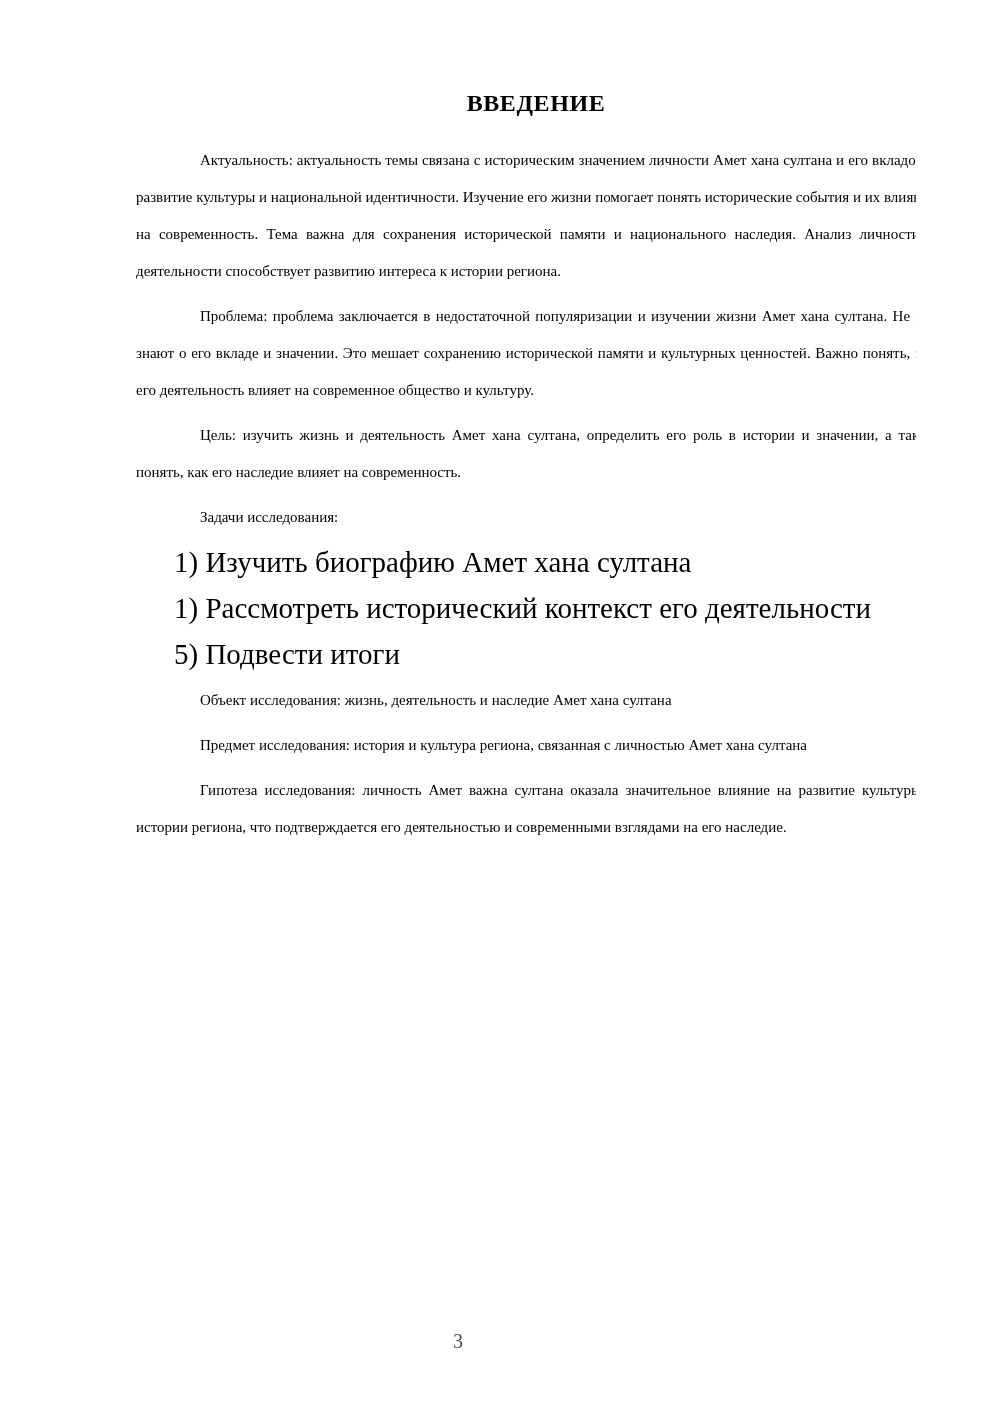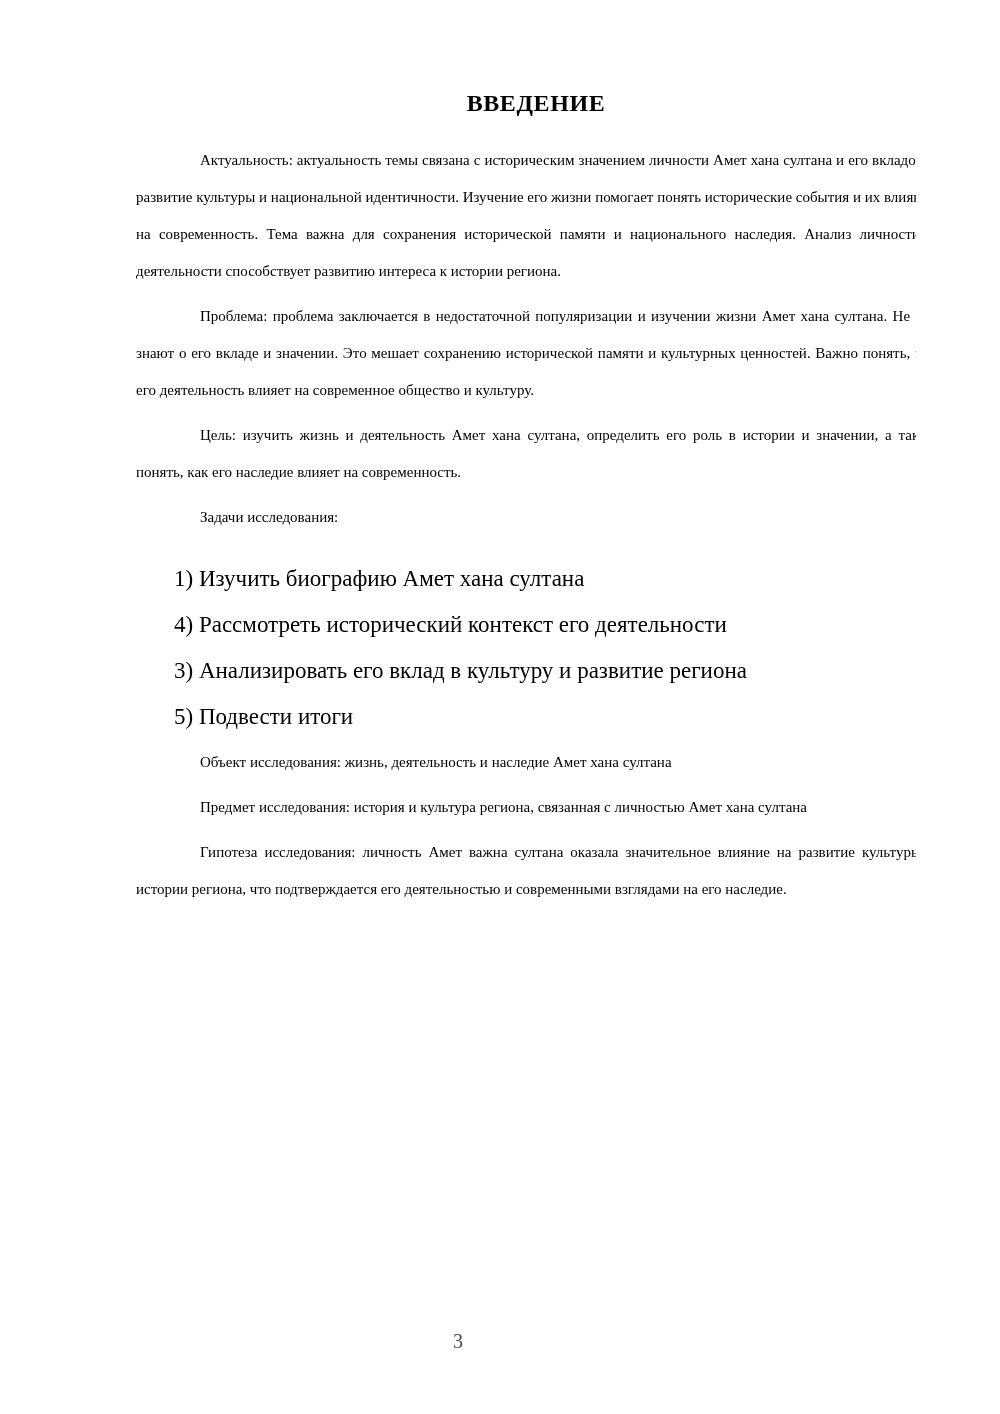--- a/index.html
+++ b/index.html
@@ -36,29 +36,29 @@
   .para {
     font-size: 15px;
     line-height: 37px;
     text-align: justify;
     text-justify: inter-word;
     text-indent: 64px;
     margin: 0 0 8px 0;
     hyphens: none;
   }
   .para.tight {
-    margin-bottom: 24px;
+    margin-bottom: 8px;
   }
   .list {
     list-style: none;
     margin: 4px 0 6px 0;
     padding: 0;
   }
   .list-item {
-    font-size: 23px;
+    font-size: 29px;
     line-height: 37px;
     text-align: left;
     padding-left: 38px;
     margin: 0 0 9px 0;
     white-space: nowrap;
   }
   .page-number {
     position: absolute;
     left: 0;
     right: 0;
@@ -79,22 +79,21 @@
     <p class="para">Актуальность: актуальность темы связана с историческим значением личности Амет хана султана и его вкладом в развитие культуры и национальной идентичности. Изучение его жизни помогает понять исторические события и их влияние на современность. Тема важна для сохранения исторической памяти и национального наследия. Анализ личности и деятельности способствует развитию интереса к истории региона.</p>
 
     <p class="para">Проблема: проблема заключается в недостаточной популяризации и изучении жизни Амет хана султана. Не все знают о его вкладе и значении. Это мешает сохранению исторической памяти и культурных ценностей. Важно понять, как его деятельность влияет на современное общество и культуру.</p>
 
     <p class="para">Цель: изучить жизнь и деятельность Амет хана султана, определить его роль в истории и значении, а также понять, как его наследие влияет на современность.</p>
 
     <p class="para tight">Задачи исследования:</p>
 
     <ul class="list">
       <li class="list-item">1) Изучить биографию Амет хана султана</li>
-      <li class="list-item">4) Рассмотреть исторический контекст его деятельности</li>
-      <li class="list-item">3) Анализировать его вклад в культуру и развитие региона</li>
+      <li class="list-item">1) Рассмотреть исторический контекст его деятельности</li>
       <li class="list-item">5) Подвести итоги</li>
     </ul>
 
     <p class="para">Объект исследования: жизнь, деятельность и наследие Амет хана султана</p>
 
     <p class="para">Предмет исследования: история и культура региона, связанная с личностью Амет хана султана</p>
 
     <p class="para">Гипотеза исследования: личность Амет важна султана оказала значительное влияние на развитие культуры и истории региона, что подтверждается его деятельностью и современными взглядами на его наследие.</p>
 
   </div>

